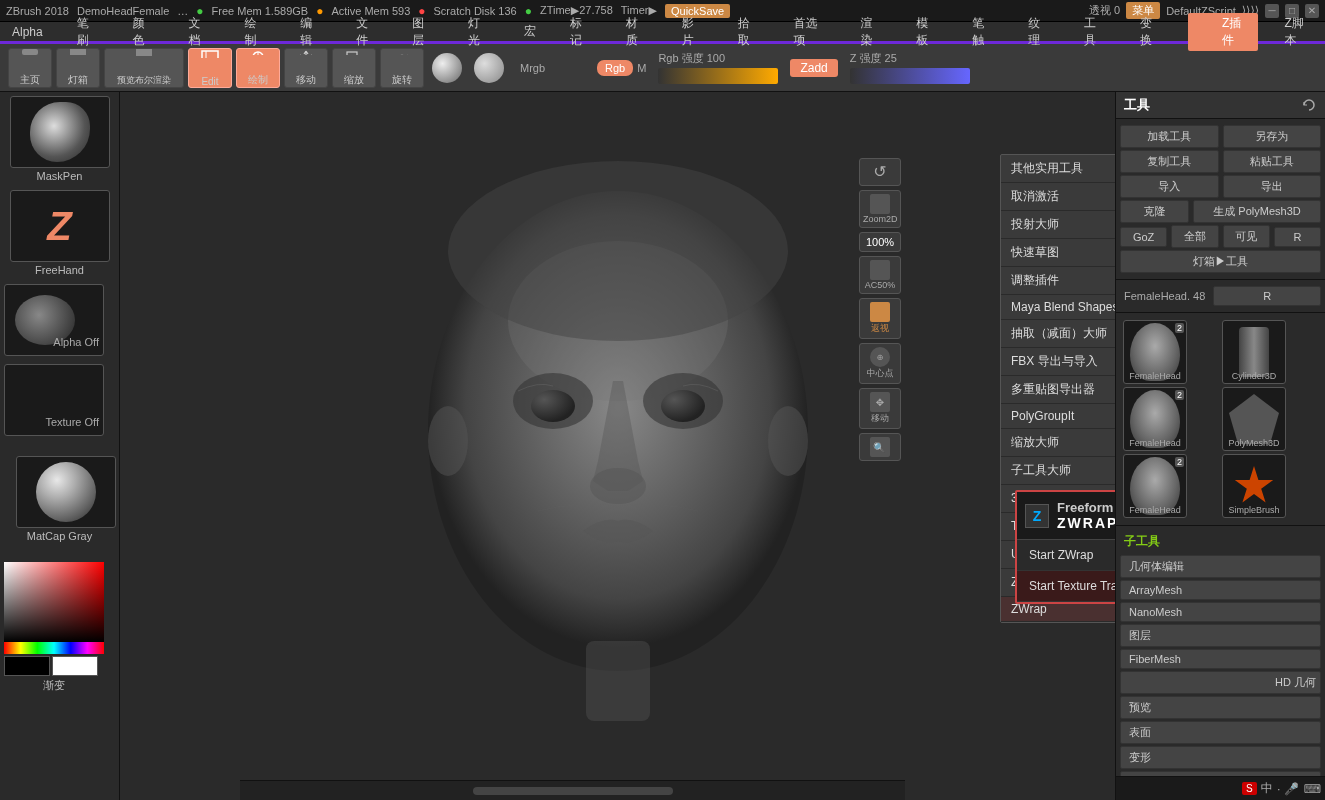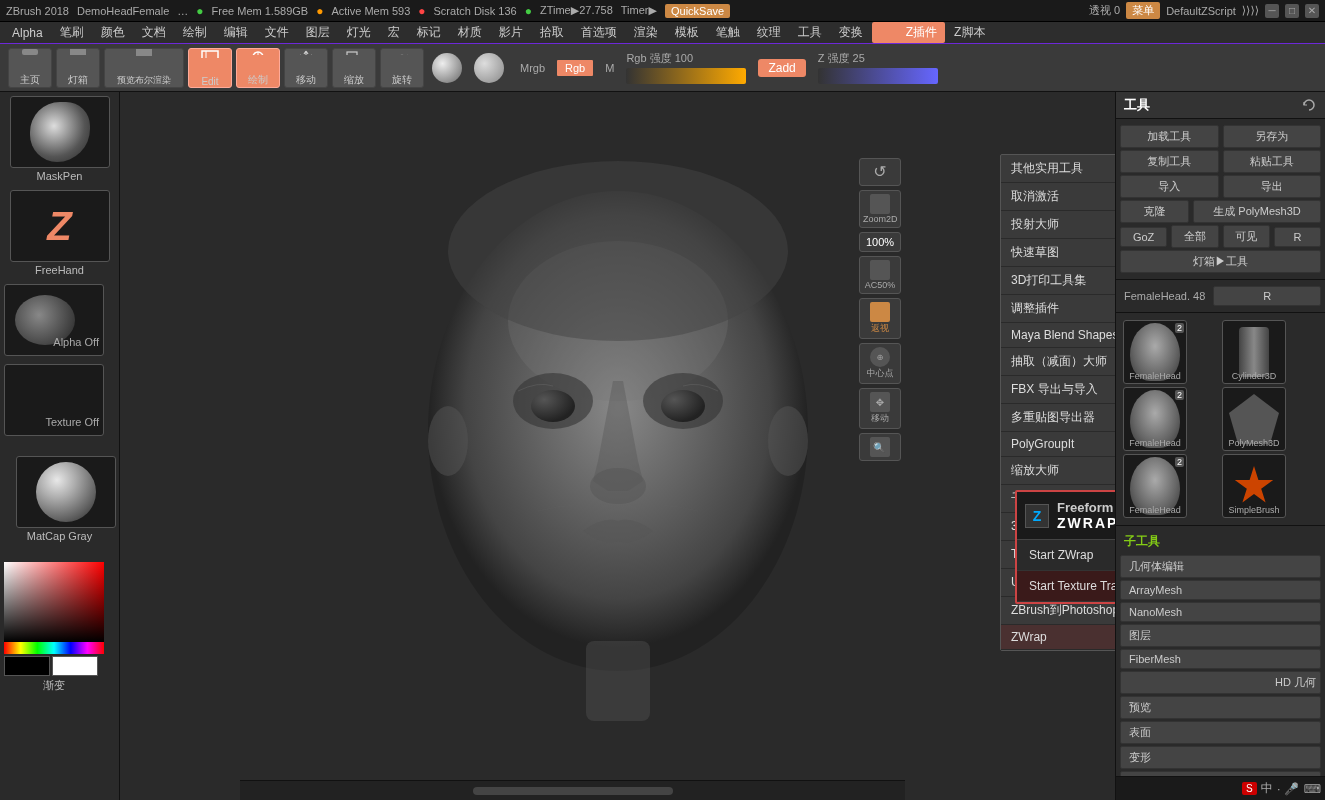--- a/index.html
+++ b/index.html
@@ -56,22 +56,22 @@
       cursor: pointer;
     }
 
     
     #menu-bar {
       height: 22px;
       background: #2d2d2d;
       display: flex;
       align-items: center;
       padding: 0 4px;
-      gap: 1px;
-      border-bottom: 1px solid #6d28d9;
+      gap: 18px;
+      border-bottom: 3px solid #6d28d9;
     }
     .menu-item {
       padding: 2px 8px;
       font-size: 12px;
       color: #ccc;
       cursor: pointer;
       border-radius: 2px;
     }
     .menu-item.active { background: #e86; color: #fff; padding-left: 34px; }
 
@@ -101,31 +101,32 @@
     }
     .tool-btn.active { background: #e86; border-color: #fa9; }
     .tool-btn .icon-shape {
       width: 20px; height: 20px;
       background: #888;
       border-radius: 2px;
     }
     .rgb-section {
       display: flex;
       align-items: center;
-      gap: 12px;
+      gap: 4px;
       margin-left: 8px;
     }
     .rgb-label { color: #aaa; font-size: 11px; }
     .rgb-btn {
       background: #e86;
       color: #fff;
       padding: 2px 8px;
-      border-radius: 1px;
+      border-radius: 7px;
       font-size: 11px;
       cursor: pointer;
+      margin-left: 48px;
     }
     .intensity-bar {
       width: 120px; height: 16px;
       background: linear-gradient(to right, #333, #fa0);
       border-radius: 2px;
       position: relative;
     }
     .zadd-btn {
       background: #e86;
       color: #fff;
@@ -773,21 +774,20 @@
     <div id="canvas-bottom">
       <div class="canvas-scroll"></div>
     </div>
 
     <div id="dropdown-overlay">
       <div id="plugin-menu">
         <div class="plugin-menu-item">其他实用工具</div>
         <div class="plugin-menu-item">取消激活</div>
         <div class="plugin-menu-item">投射大师</div>
         <div class="plugin-menu-item">快速草图</div>
-        <div class="plugin-menu-item">3D打印工具集</div>
         <div class="plugin-menu-item">调整插件</div>
         <div class="plugin-menu-item">Maya Blend Shapes</div>
         <div class="plugin-menu-item">抽取（减面）大师</div>
         <div class="plugin-menu-item">FBX 导出与导入</div>
         <div class="plugin-menu-item">多重贴图导出器</div>
         <div class="plugin-menu-item">PolyGroupIt</div>
         <div class="plugin-menu-item">缩放大师</div>
         <div class="plugin-menu-item">子工具大师</div>
         <div class="plugin-menu-item">3D文字</div>
         <div class="plugin-menu-item">Transpose大师</div>

